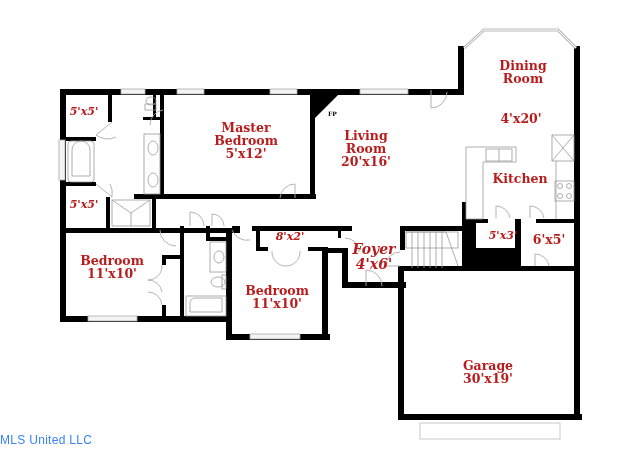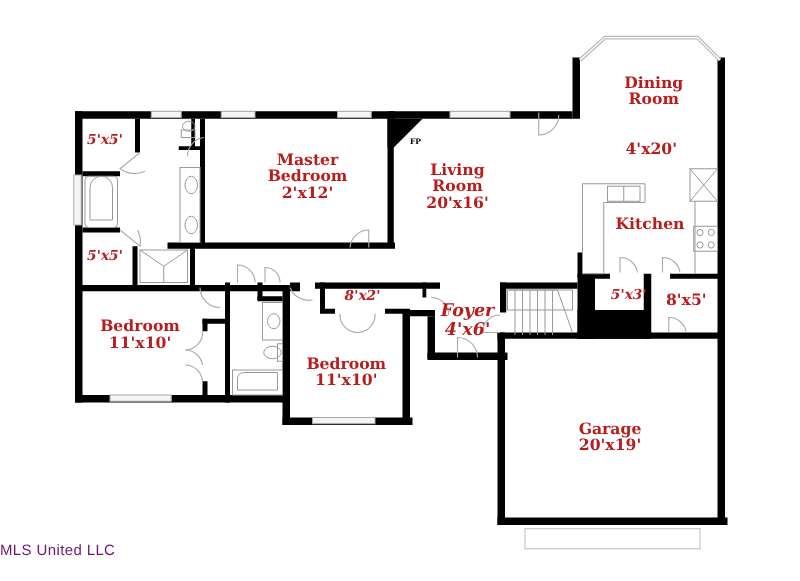--- a/index.html
+++ b/index.html
@@ -7,21 +7,21 @@
   #plan { position: absolute; left: 0; top: 0; width: 640px; height: 465px; }
   .wall { fill: #000; }
   .thin { fill: none; stroke: #999; stroke-width: 0.8; }
   .win { fill: #f4f4f4; stroke: #aaa; stroke-width: 0.8; }
   .door { fill: none; stroke: #aaa; stroke-width: 0.9; }
   .lbl { position: absolute; text-align: center; font-weight: bold; color: #b91c1c; line-height: 1.05; white-space: nowrap; transform: translateX(-50%); }
   .lbl .n, .lbl .d { display: block; }
   .big { font-size: 12.5px; }
   .sm { font-size: 11px; font-style: italic; }
   .xs { font-size: 6px; font-weight: bold; }
-  .watermark { position: absolute; left: 0; top: 433px; font-family: "Liberation Sans", sans-serif; font-size: 12px; color: #701a75; letter-spacing: 0.3px; }
+  .watermark { position: absolute; left: 0; top: 433px; font-family: "Liberation Sans", sans-serif; font-size: 12px; color: #3b82f6; letter-spacing: 0.3px; }
 </style>
 </head>
 <body>
 
 <svg id="plan" viewBox="0 0 640 465" xmlns="http://www.w3.org/2000/svg">
 
   <g>
 
     <rect class="wall" x="60" y="89" width="256" height="6"></rect>
 
@@ -195,21 +195,21 @@
 
 <div class="lbl sm" style="left:84px; top:106px;">
   <span class="d">5'x5'</span>
 </div>
 <div class="lbl sm" style="left:84px; top:199px;">
   <span class="d">5'x5'</span>
 </div>
 <div class="lbl big" style="left:231px; top:121px;margin-left:15px;">
   <span class="n">Master</span>
   <span class="n">Bedroom</span>
-  <span class="d">2'x12'</span>
+  <span class="d">5'x12'</span>
 </div>
 <div class="xs" style="position:absolute; left:328px; top:110px;">FP</div>
 <div class="lbl big" style="left:366px; top:129px;">
   <span class="n">Living</span>
   <span class="n">Room</span>
   <span class="d">20'x16'</span>
 </div>
 <div class="lbl big" style="left:523px; top:59px;">
   <span class="n">Dining</span>
   <span class="n">Room</span>
@@ -232,20 +232,20 @@
   <span class="d">8'x2'</span>
 </div>
 <div class="lbl sm" style="left:374px; top:242px; font-size:14px;">
   <span class="n">Foyer</span>
   <span class="d">4'x6'</span>
 </div>
 <div class="lbl sm" style="left:503px; top:230px;">
   <span class="d">5'x3'</span>
 </div>
 <div class="lbl big" style="left:549px; top:233px;">
-  <span class="d">8'x5'</span>
-</div>
-<div class="lbl big" style="left:488px; top:336px;">
+  <span class="d">6'x5'</span>
+</div>
+<div class="lbl big" style="left:488px; top:359px;">
   <span class="n">Garage</span>
-  <span class="d">20'x19'</span>
+  <span class="d">30'x19'</span>
 </div>
 
 <div class="watermark">MLS United LLC</div>
 
 </body></html>

